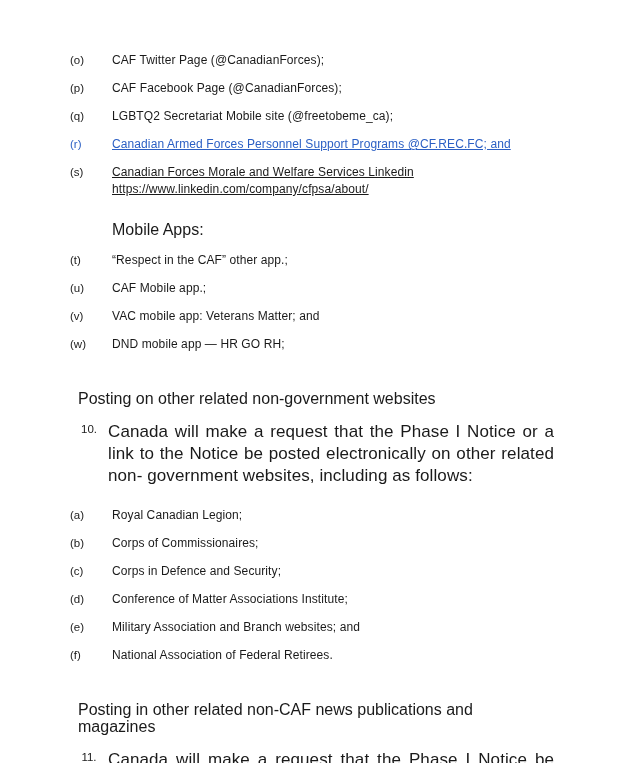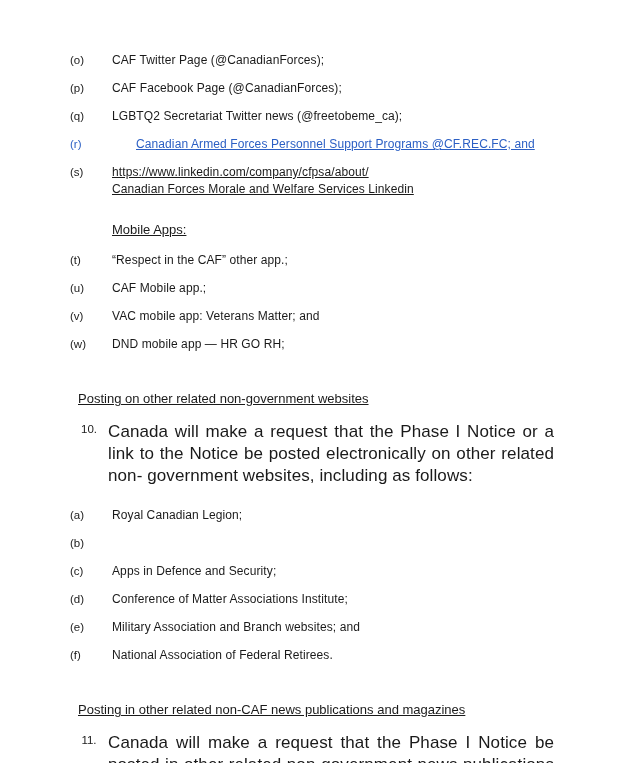--- a/index.html
+++ b/index.html
@@ -44,33 +44,31 @@
     line-height: 17px;
     color: #1a1a1a;
     letter-spacing: 0.1px;
   }
   .item-link .marker {
     color: #2b5fc4;
   }
   .link-text {
     color: #2b5fc4;
     text-decoration: underline;
-    margin-left: 24px;
   }
   .underline-text {
     text-decoration: underline;
     color: #1a1a1a;
   }
   .sub-line {
     display: block;
   }
   .section-head {
-    font-size: 13px;
+    font-size: 16px;
     line-height: 17px;
-    text-decoration: underline;
     color: #1a1a1a;
     margin: 0 0 14px 0;
   }
   .heading-indent {
     margin-left: 42px;
   }
   .heading-left {
     margin-left: 8px;
   }
   .para {
@@ -103,33 +101,33 @@
       <span class="item-text">CAF Twitter Page (@CanadianForces);</span>
     </div>
 
     <div class="list-item">
       <span class="marker">(p)</span>
       <span class="item-text">CAF Facebook Page (@CanadianForces);</span>
     </div>
 
     <div class="list-item">
       <span class="marker">(q)</span>
-      <span class="item-text">LGBTQ2 Secretariat Twitter news (@freetobeme_ca);</span>
+      <span class="item-text">LGBTQ2 Secretariat Mobile site (@freetobeme_ca);</span>
     </div>
 
     <div class="list-item item-link">
       <span class="marker">(r)</span>
       <span class="item-text link-text">Canadian Armed Forces Personnel Support Programs @CF.REC.FC; and</span>
     </div>
 
     <div class="list-item">
       <span class="marker">(s)</span>
       <span class="item-text">
+        <span class="sub-line underline-text">Canadian Forces Morale and Welfare Services Linkedin</span>
         <span class="sub-line underline-text">https://www.linkedin.com/company/cfpsa/about/</span>
-        <span class="sub-line underline-text">Canadian Forces Morale and Welfare Services Linkedin</span>
       </span>
     </div>
 
   </div>
 
   <div class="gap-md"></div>
 
   <div class="section-head heading-indent">Mobile Apps:</div>
 
   <div class="list-block">
@@ -169,25 +167,26 @@
 
   <div class="list-block">
 
     <div class="list-item">
       <span class="marker">(a)</span>
       <span class="item-text">Royal Canadian Legion;</span>
     </div>
 
     <div class="list-item">
       <span class="marker">(b)</span>
+      <span class="item-text">Corps of Commissionaires;</span>
     </div>
 
     <div class="list-item">
       <span class="marker">(c)</span>
-      <span class="item-text">Apps in Defence and Security;</span>
+      <span class="item-text">Corps in Defence and Security;</span>
     </div>
 
     <div class="list-item">
       <span class="marker">(d)</span>
       <span class="item-text">Conference of Matter Associations Institute;</span>
     </div>
 
     <div class="list-item">
       <span class="marker">(e)</span>
       <span class="item-text">Military Association and Branch websites; and</span>

